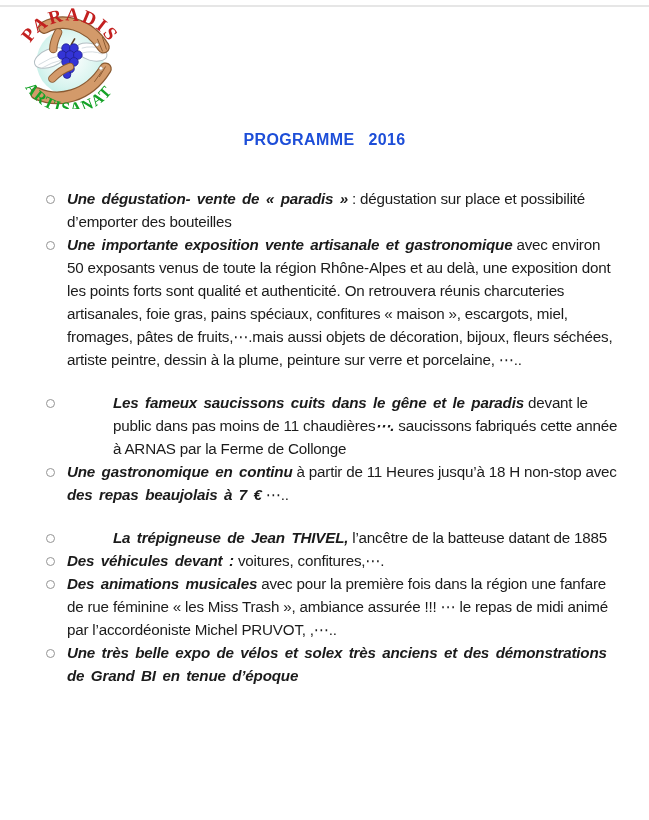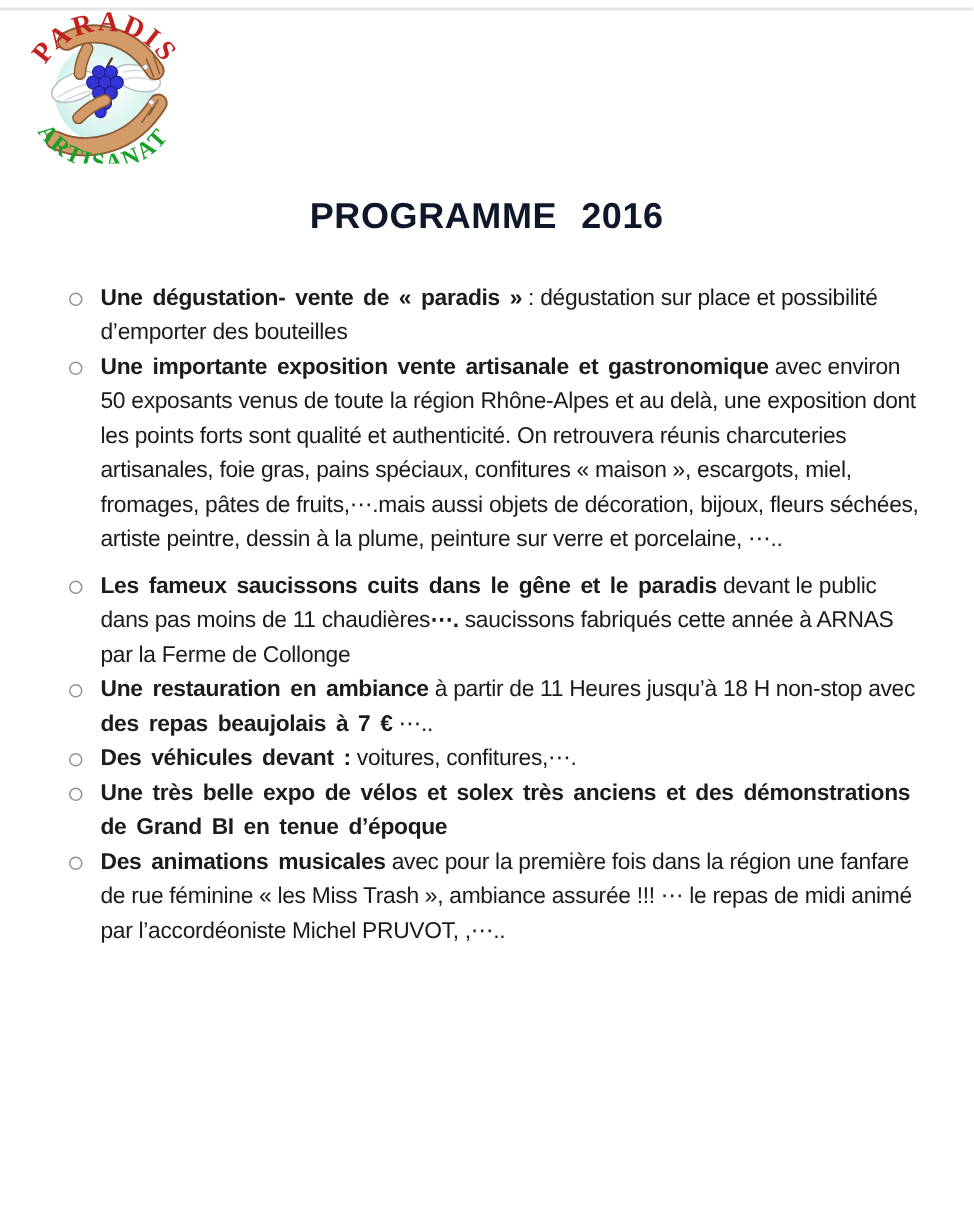--- a/index.html
+++ b/index.html
@@ -14,42 +14,42 @@
   .top-rule {
     position: absolute; top: 5px; left: 0; width: 649px; height: 2px;
     background: #e6e6e6;
   }
   .logo {
     position: absolute; left: 11px; top: 5px; width: 118px; height: 104px;
   }
   .title {
     position: absolute; top: 131px; left: 0; width: 649px;
     text-align: center;
-    font-size: 24px; font-weight: 700;
+    font-size: 16px; font-weight: 700;
     letter-spacing: 0.4px; word-spacing: 9px;
-    color: #0f172a;
+    color: #1d4ed8;
   }
   .prog-list {
     position: absolute; top: 187px; left: 44px; width: 576px;
     margin: 0; padding: 0; list-style: none;
     font-size: 15.2px; line-height: 23px;
     letter-spacing: -0.2px;
   }
   .item { display: flex; align-items: flex-start; }
-  .item.gap { margin-top: 8px; }
+  .item.gap { margin-top: 20px; gap: 46px; }
   .bullet {
     flex: 0 0 auto;
     width: 7px; height: 7px;
     border: 1.3px solid #949494;
     border-radius: 50%;
     margin: 8px 12px 0 2px;
     background: transparent;
   }
   .txt { flex: 1 1 auto; }
-  .txt .b { font-weight: 700; word-spacing: 2.5px; }
+  .txt .b { font-weight: 700; word-spacing: 2.5px; font-style: italic; }
 </style>
 </head>
 <body>
 
 <div class="top-rule"></div>
 
 <svg class="logo" viewBox="0 0 120 104" xmlns="http://www.w3.org/2000/svg">
   <defs>
     <radialGradient id="lg" cx="50%" cy="45%" r="60%">
       <stop offset="0%" stop-color="#ffffff"></stop>
@@ -122,27 +122,31 @@
     <li class="item">
       <span class="bullet"></span>
       <span class="txt"><span class="b">Une importante exposition vente artisanale et gastronomique</span><span> avec environ 50 exposants venus de toute la région Rhône-Alpes et au delà, une exposition dont les points forts sont qualité et authenticité. On retrouvera réunis charcuteries artisanales, foie gras, pains spéciaux, confitures « maison », escargots, miel, fromages, pâtes de fruits,⋯.mais aussi objets de décoration, bijoux, fleurs séchées, artiste peintre, dessin à la plume, peinture sur verre et porcelaine, ⋯..</span></span>
     </li>
     <li class="item gap">
       <span class="bullet"></span>
       <span class="txt"><span class="b">Les fameux saucissons cuits dans le gêne et le paradis</span><span> devant le public dans pas moins de 11 chaudières</span><span class="b">⋯.</span><span> saucissons fabriqués cette année à ARNAS par la Ferme de Collonge</span></span>
     </li>
     <li class="item">
       <span class="bullet"></span>
-      <span class="txt"><span class="b">Une restauration en ambiance</span><span> à partir de 11 Heures jusqu’à 18 H non-stop avec </span><span class="b">des repas beaujolais à 7 €</span><span> ⋯..</span></span>
+      <span class="txt"><span class="b">Une gastronomique en continu</span><span> à partir de 11 Heures jusqu’à 18 H non-stop avec </span><span class="b">des repas beaujolais à 7 €</span><span> ⋯..</span></span>
+    </li>
+    <li class="item gap">
+      <span class="bullet"></span>
+      <span class="txt"><span class="b">La trépigneuse de Jean THIVEL,</span><span> l’ancêtre de la batteuse datant de 1885</span></span>
     </li>
     <li class="item">
       <span class="bullet"></span>
       <span class="txt"><span class="b">Des véhicules devant :</span><span> voitures, confitures,⋯.</span></span>
     </li>
     <li class="item">
       <span class="bullet"></span>
-      <span class="txt"><span class="b">Une très belle expo de vélos et solex très anciens et des démonstrations de Grand BI en tenue d’époque</span></span>
+      <span class="txt"><span class="b">Des animations musicales</span><span> avec pour la première fois dans la région une fanfare de rue féminine « les Miss Trash », ambiance assurée !!! ⋯ le repas de midi animé par l’accordéoniste Michel PRUVOT, ,⋯..</span></span>
     </li>
     <li class="item">
       <span class="bullet"></span>
-      <span class="txt"><span class="b">Des animations musicales</span><span> avec pour la première fois dans la région une fanfare de rue féminine « les Miss Trash », ambiance assurée !!! ⋯ le repas de midi animé par l’accordéoniste Michel PRUVOT, ,⋯..</span></span>
+      <span class="txt"><span class="b">Une très belle expo de vélos et solex très anciens et des démonstrations de Grand BI en tenue d’époque</span></span>
     </li>
   </ul>
 
 </body></html>

